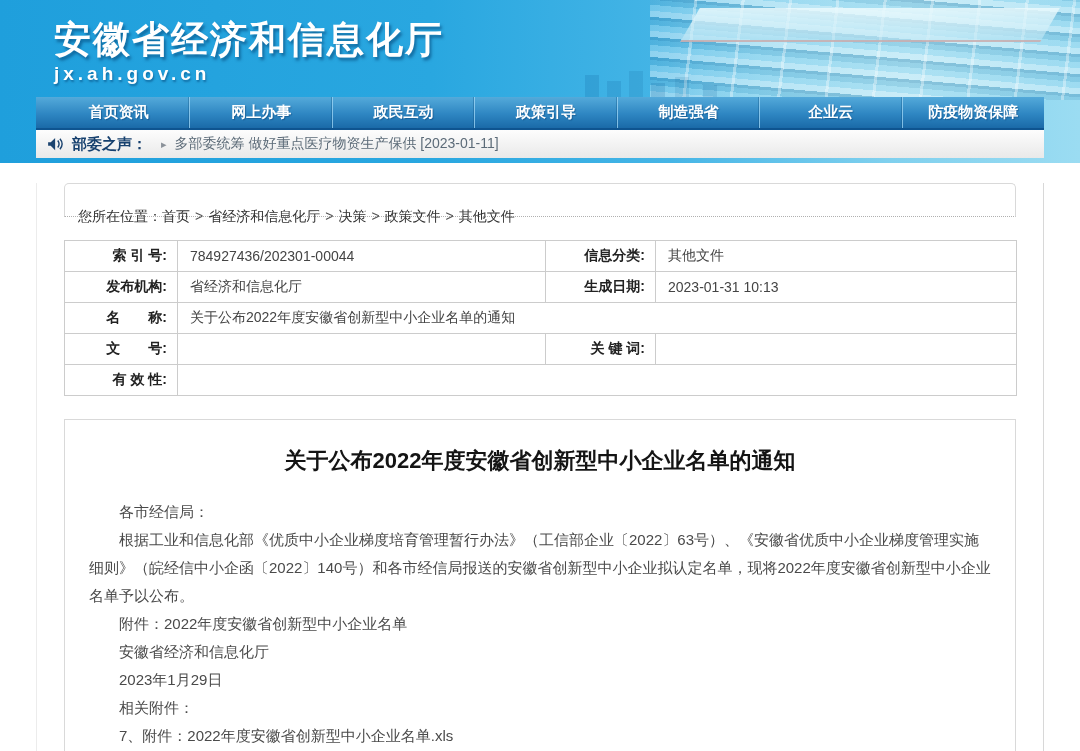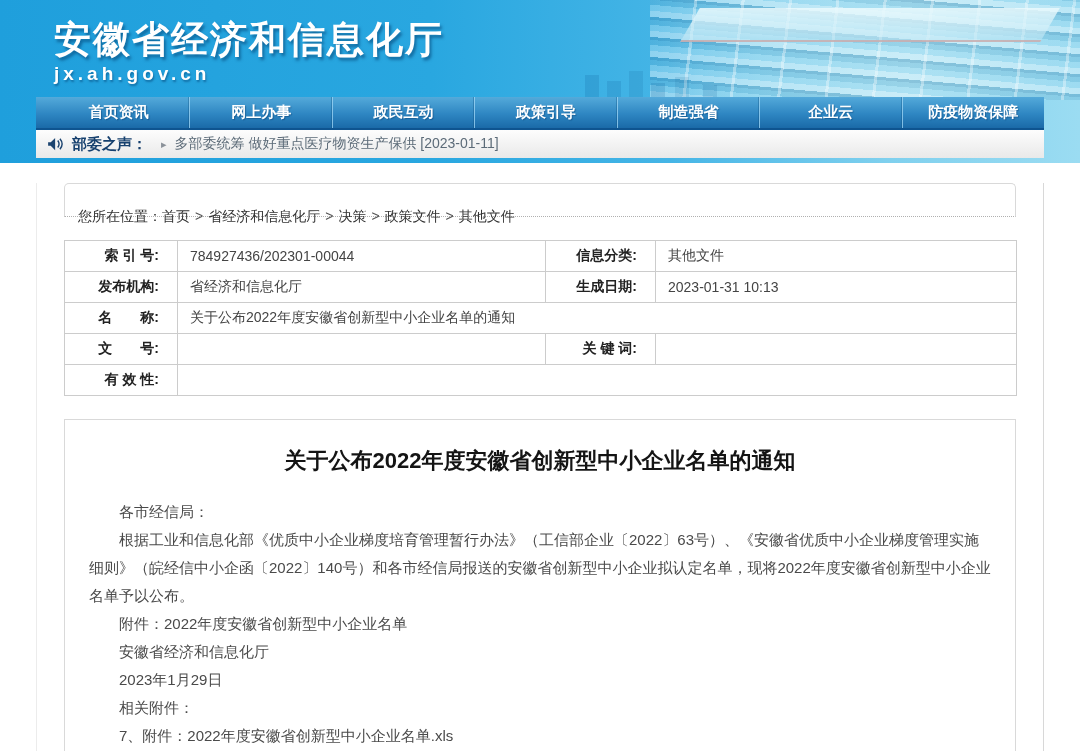--- a/index.html
+++ b/index.html
@@ -148,21 +148,21 @@
     border: 1px solid #cccccc;
     height: 31px;
     background: #fff;
     overflow: hidden;
     white-space: nowrap;
   }
   .info-table td.lbl {
     font-weight: bold;
     color: #222;
     text-align: right;
-    padding-right: 18px;
+    padding-right: 10px;
   }
   .info-table td.val {
     color: #444;
     padding-left: 12px;
   }
 
   .article-box {
     margin-top: 23px;
     border: 1px solid #d9d9d9;
     padding: 14px 24px 60px 24px;

